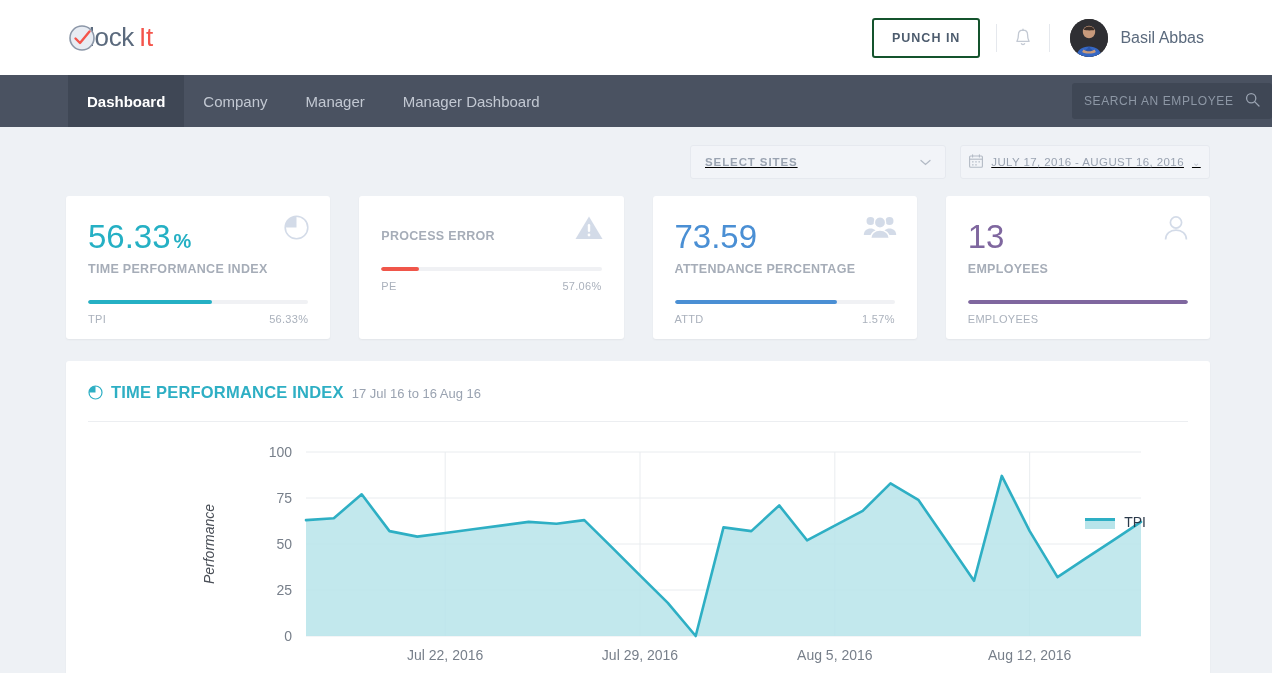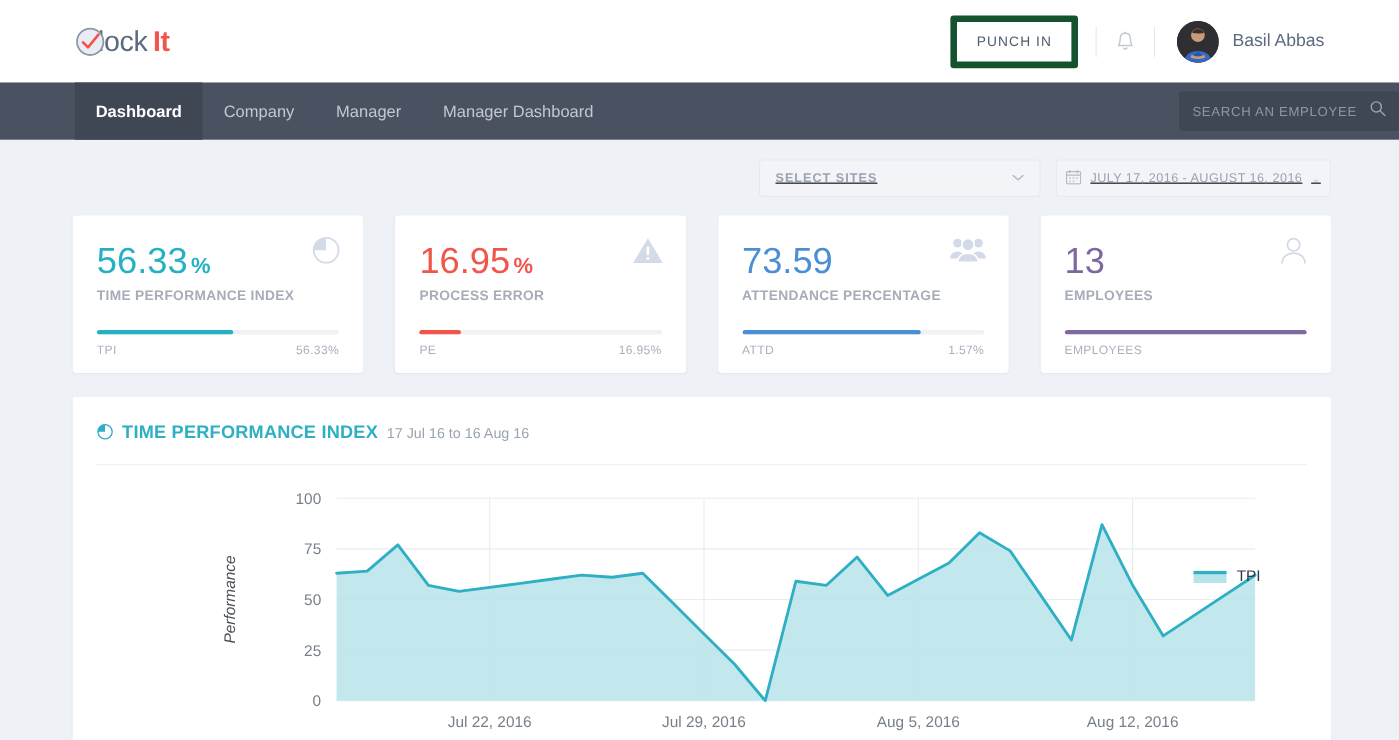--- a/index.html
+++ b/index.html
@@ -16,26 +16,26 @@
     display: flex; align-items: center;
     padding: 0 68px;
   }
   .logo { display: flex; align-items: center; gap: 0; }
   .logo-mark { position: relative; width: 28px; height: 28px; }
   .logo-mark svg { display: block; }
   .logo-text {
     font-size: 26px; color: #5b6a7d; letter-spacing: -0.3px;
     margin-left: -7px;
   }
-  .logo-text .it { color: #f4544b; margin-left: 5px; font-weight: bold; }
+  .logo-text .it { color: #f4544b; margin-left: 5px; }
 
   .topright { margin-left: auto; display: flex; align-items: center; }
   .punch-btn {
-    border: 6px solid #14532d; background: #fff;
-    color: #4d5c6e; font-size: 12.5px; font-weight: normal;
+    border: 2px solid #14532d; background: #fff;
+    color: #4d5c6e; font-size: 12.5px; font-weight: bold;
     letter-spacing: 1px; padding: 11px 18px; border-radius: 3px;
     cursor: pointer;
   }
   .vsep { width: 1px; height: 28px; background: #e5e8ed; margin: 0 16px; }
   .bell { width: 20px; height: 22px; cursor: pointer; }
   .avatar {
     width: 38px; height: 38px; border-radius: 50%;
     overflow: hidden; margin-left: 4px; background: #3b3b3b;
     position: relative;
   }
@@ -231,35 +231,34 @@
     <div class="kpi-bar">
         <i style="width:56.33%;background:#25b0c4"></i>
       </div>
     <div class="kpi-foot">
       <span>TPI</span>
       <span>56.33%</span>
     </div>
   </div>
 
   <div class="kpi">
-    <div class="kpi-value" style="color:#f0564a"><span>16.95</span><span class="pct">%</span></div>
     <div class="kpi-label">PROCESS ERROR</div>
     <span class="kpi-icon">
       <svg width="30" height="27" viewBox="0 0 30 27">
         <path d="M15 2.5 L28.5 25 L1.5 25 Z" fill="#ccd5e4"></path>
         <rect x="13.8" y="10" width="2.4" height="8" rx="1.2" fill="#fff"></rect>
         <circle cx="15" cy="21" r="1.4" fill="#fff"></circle>
       </svg>
     </span>
     <div class="kpi-bar">
         <i style="width:16.95%;background:#f0564a"></i>
       </div>
     <div class="kpi-foot">
       <span>PE</span>
-      <span>16.95%</span>
+      <span>57.06%</span>
     </div>
   </div>
 
   <div class="kpi">
     <div class="kpi-value" style="color:#4a8fd4"><span>73.59</span><span class="pct"></span></div>
     <div class="kpi-label">ATTENDANCE PERCENTAGE</div>
     <span class="kpi-icon">
       <svg width="34" height="26" viewBox="0 0 34 26">
         <circle cx="7.5" cy="7" r="4" fill="#ccd5e4"></circle>
         <path d="M0.8 21c0-4 3-6.4 6.7-6.4S14.2 17 14.2 21z" fill="#ccd5e4"></path>

